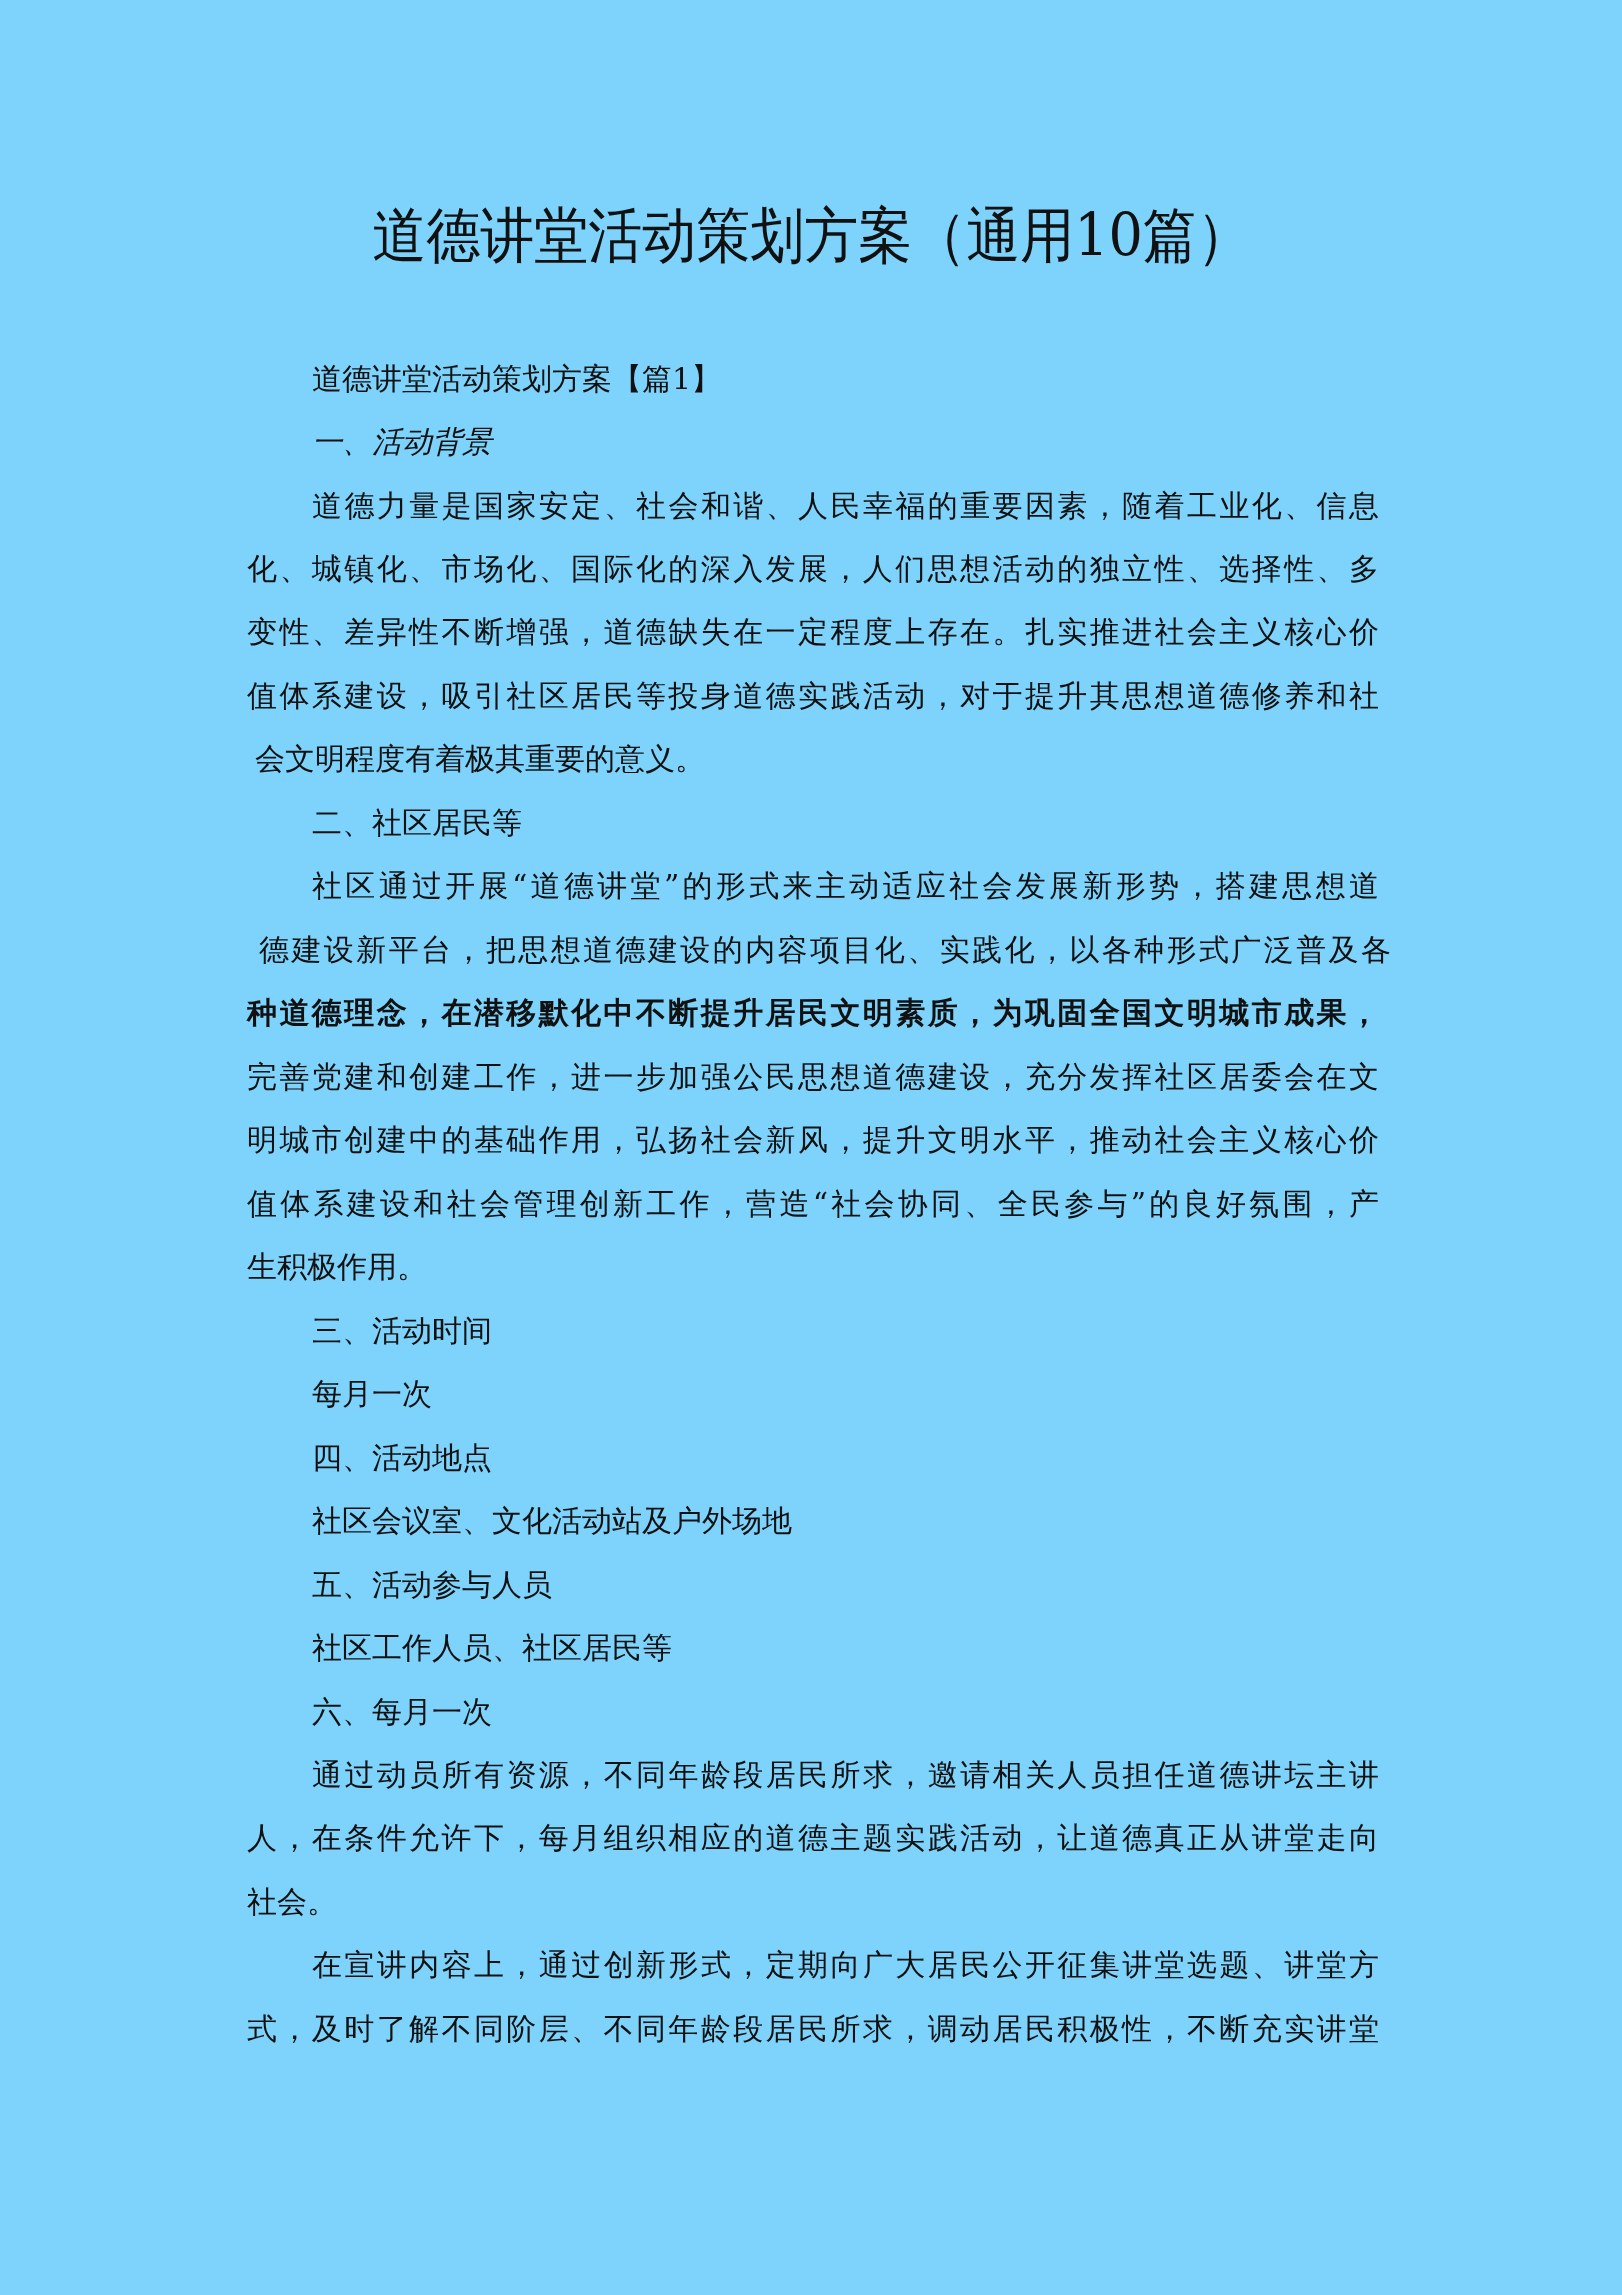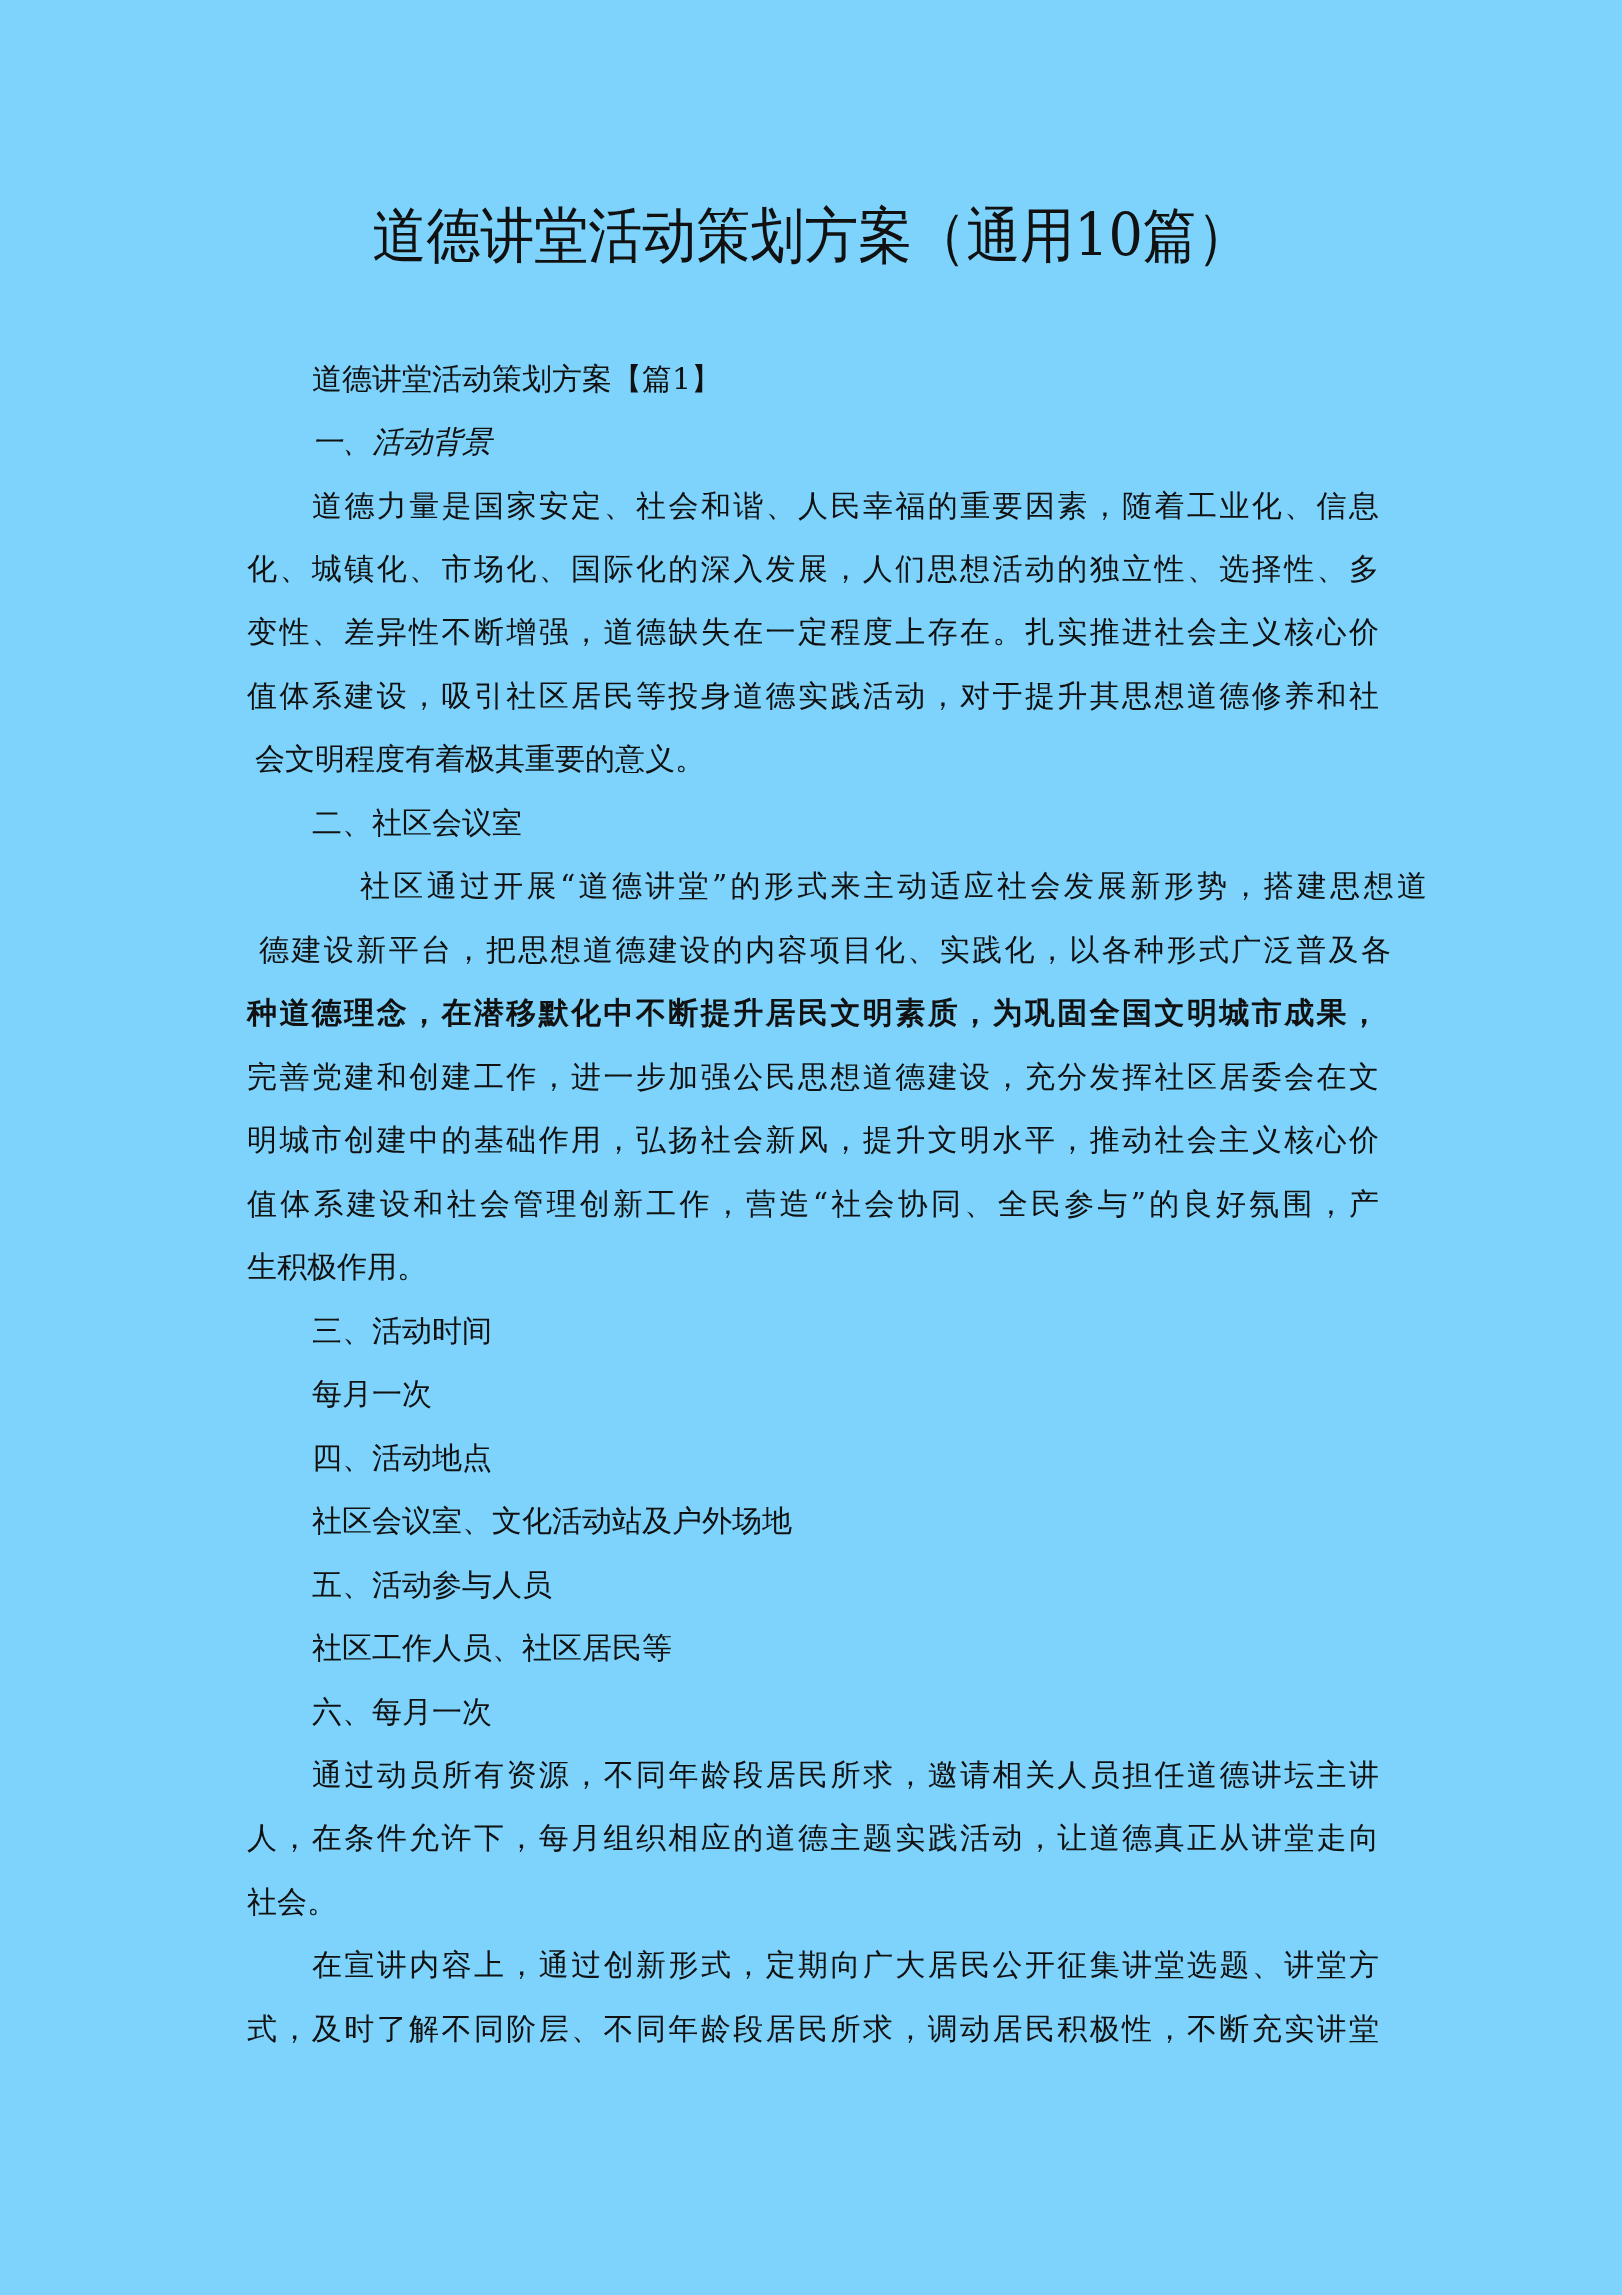--- a/index.html
+++ b/index.html
@@ -16,22 +16,22 @@
 <div class="page">
   <div class="title">道德讲堂活动策划方案（通用10篇）</div>
   <div id="body">
     <div class="line indent" style="top: 359px;">道德讲堂活动策划方案【篇1】</div>
     <div class="line indent" style="top: 422px; font-style: italic;">一、活动背景</div>
     <div class="line indent full" style="top: 486px;">道德力量是国家安定、社会和谐、人民幸福的重要因素，随着工业化、信息</div>
     <div class="line full" style="top: 549px;">化、城镇化、市场化、国际化的深入发展，人们思想活动的独立性、选择性、多</div>
     <div class="line full" style="top: 612px;">变性、差异性不断增强，道德缺失在一定程度上存在。扎实推进社会主义核心价</div>
     <div class="line full" style="top: 676px;">值体系建设，吸引社区居民等投身道德实践活动，对于提升其思想道德修养和社</div>
     <div class="line" style="top: 739px; margin-left: 8px;">会文明程度有着极其重要的意义。</div>
-    <div class="line indent" style="top: 803px;">二、社区会议室</div>
-    <div class="line indent full" style="top: 866px; margin-left: 48px;">社区通过开展“道德讲堂”的形式来主动适应社会发展新形势，搭建思想道</div>
+    <div class="line indent" style="top: 803px;">二、社区居民等</div>
+    <div class="line indent full" style="top: 866px;">社区通过开展“道德讲堂”的形式来主动适应社会发展新形势，搭建思想道</div>
     <div class="line full" style="top: 930px; margin-left: 12px;">德建设新平台，把思想道德建设的内容项目化、实践化，以各种形式广泛普及各</div>
     <div class="line full" style="top: 993px; font-weight: bold;">种道德理念，在潜移默化中不断提升居民文明素质，为巩固全国文明城市成果，</div>
     <div class="line full" style="top: 1057px;">完善党建和创建工作，进一步加强公民思想道德建设，充分发挥社区居委会在文</div>
     <div class="line full" style="top: 1120px;">明城市创建中的基础作用，弘扬社会新风，提升文明水平，推动社会主义核心价</div>
     <div class="line full" style="top: 1184px;">值体系建设和社会管理创新工作，营造“社会协同、全民参与”的良好氛围，产</div>
     <div class="line" style="top: 1247px;">生积极作用。</div>
     <div class="line indent" style="top: 1311px;">三、活动时间</div>
     <div class="line indent" style="top: 1374px;">每月一次</div>
     <div class="line indent" style="top: 1438px;">四、活动地点</div>
     <div class="line indent" style="top: 1501px;">社区会议室、文化活动站及户外场地</div>

